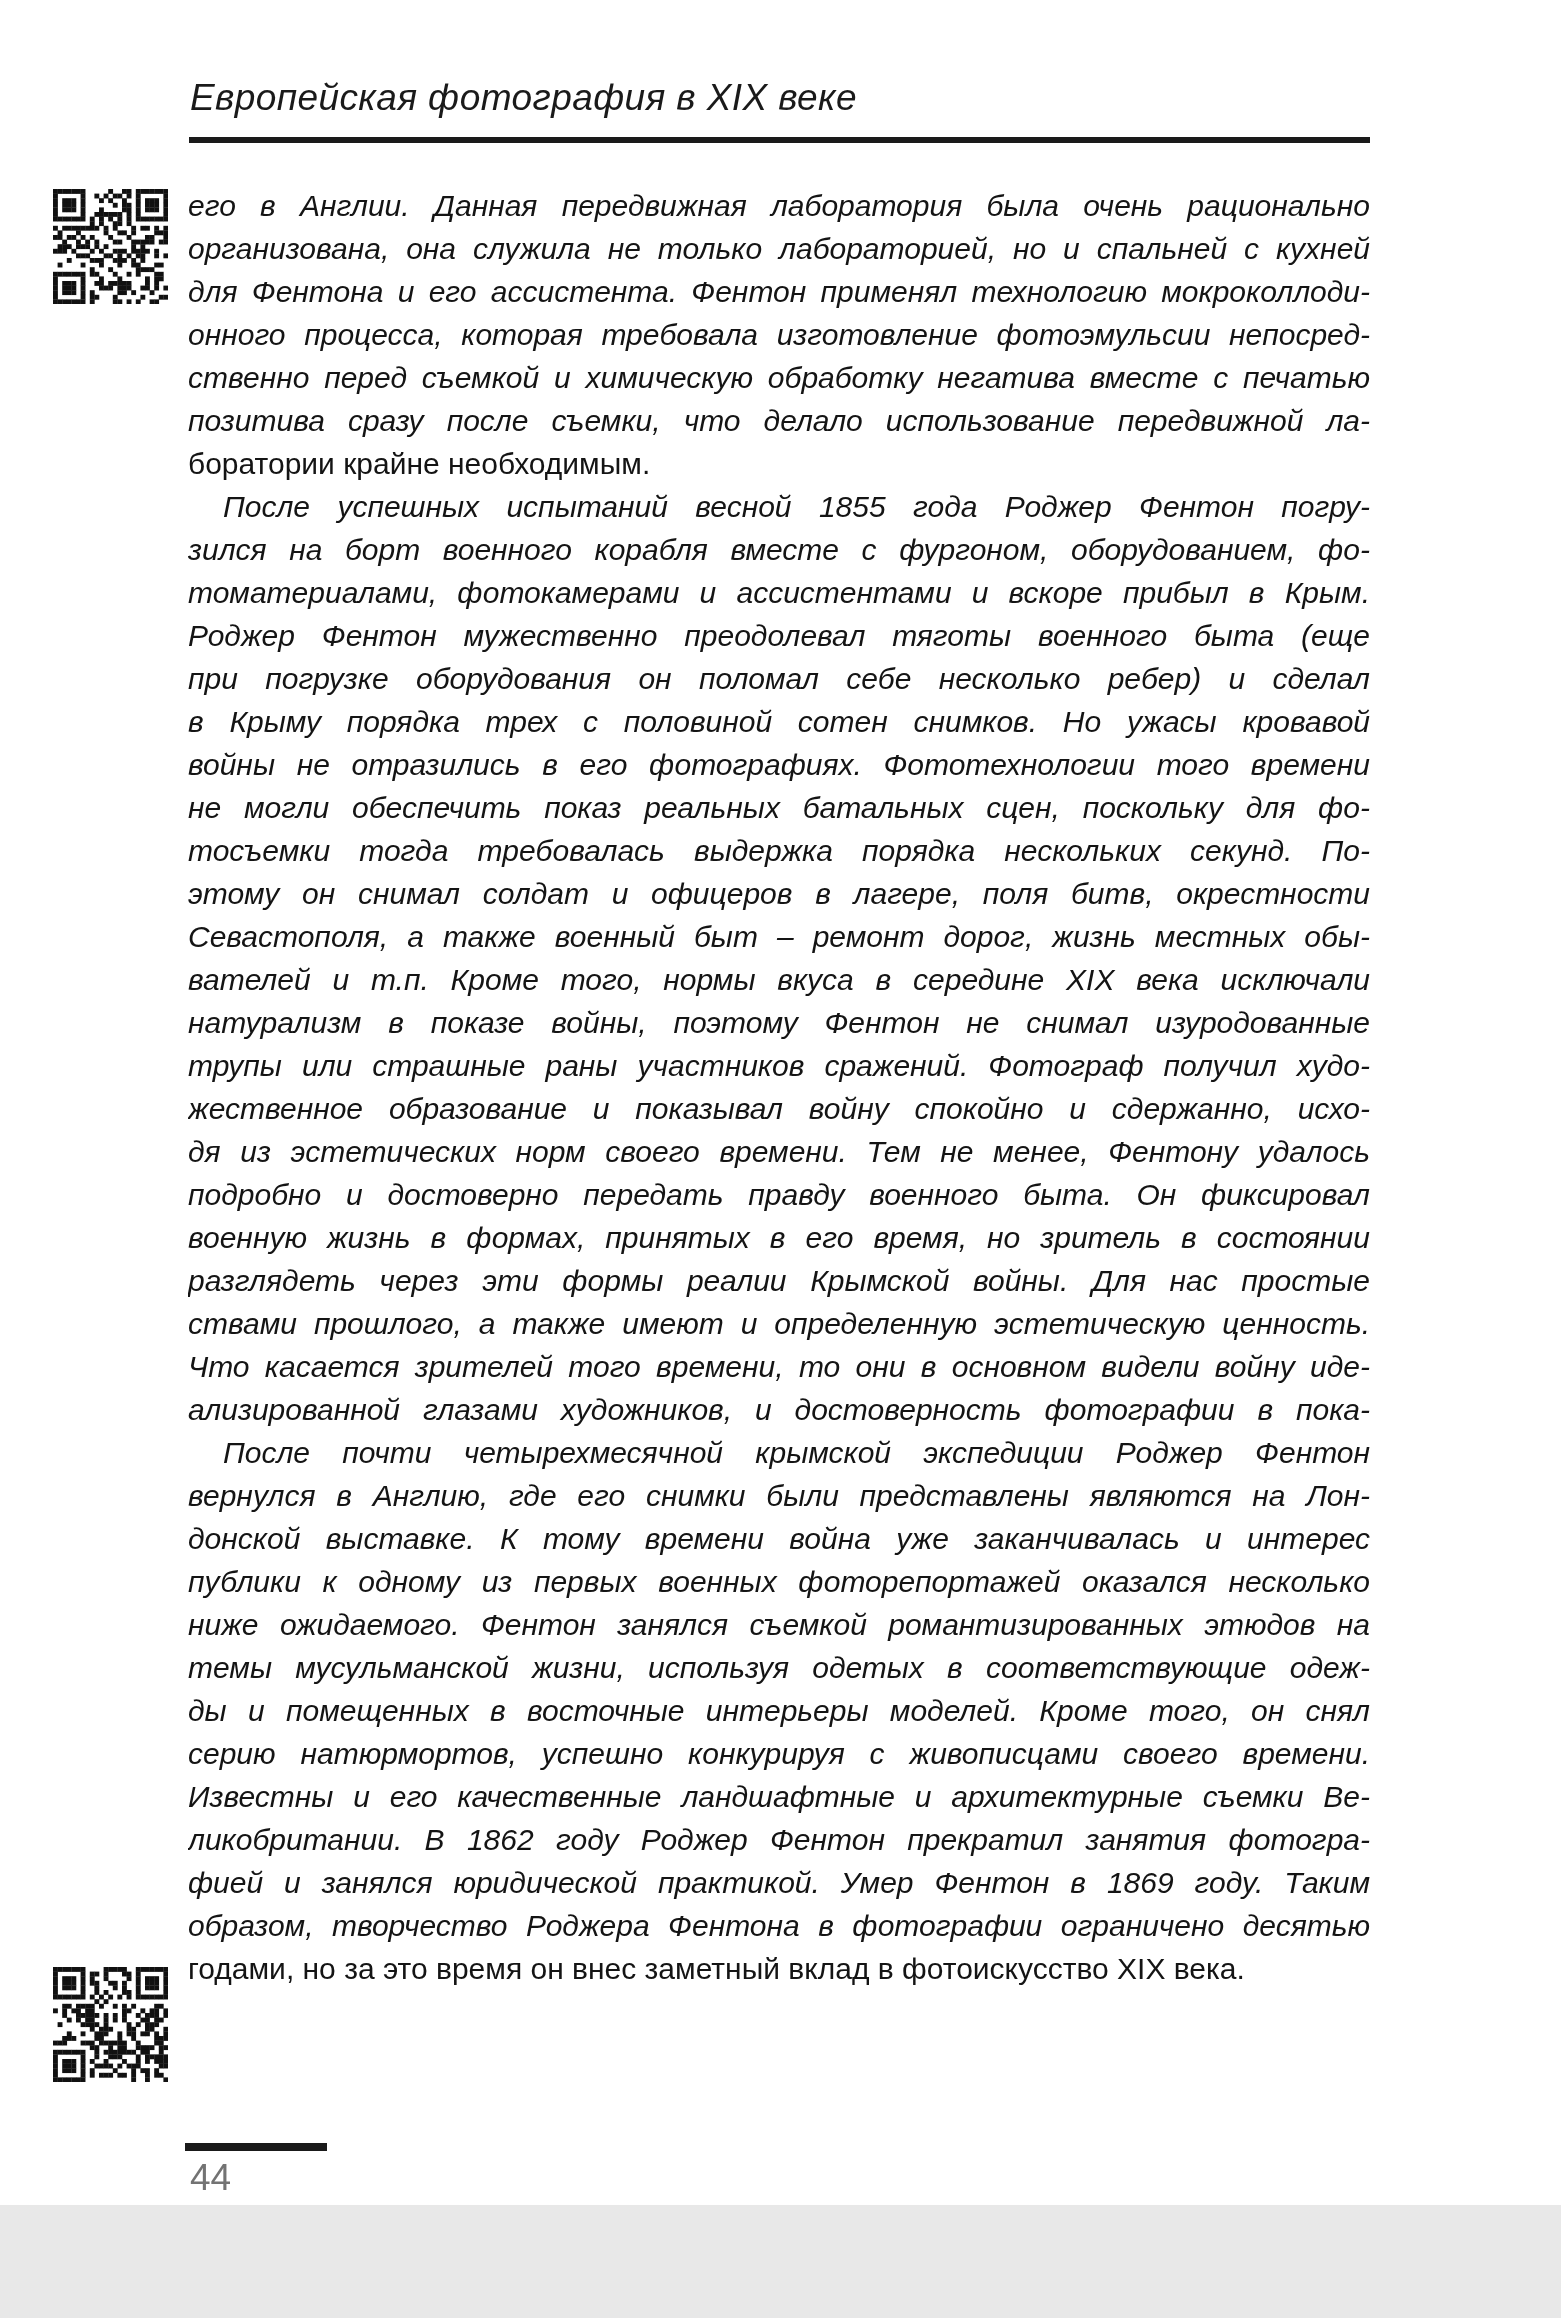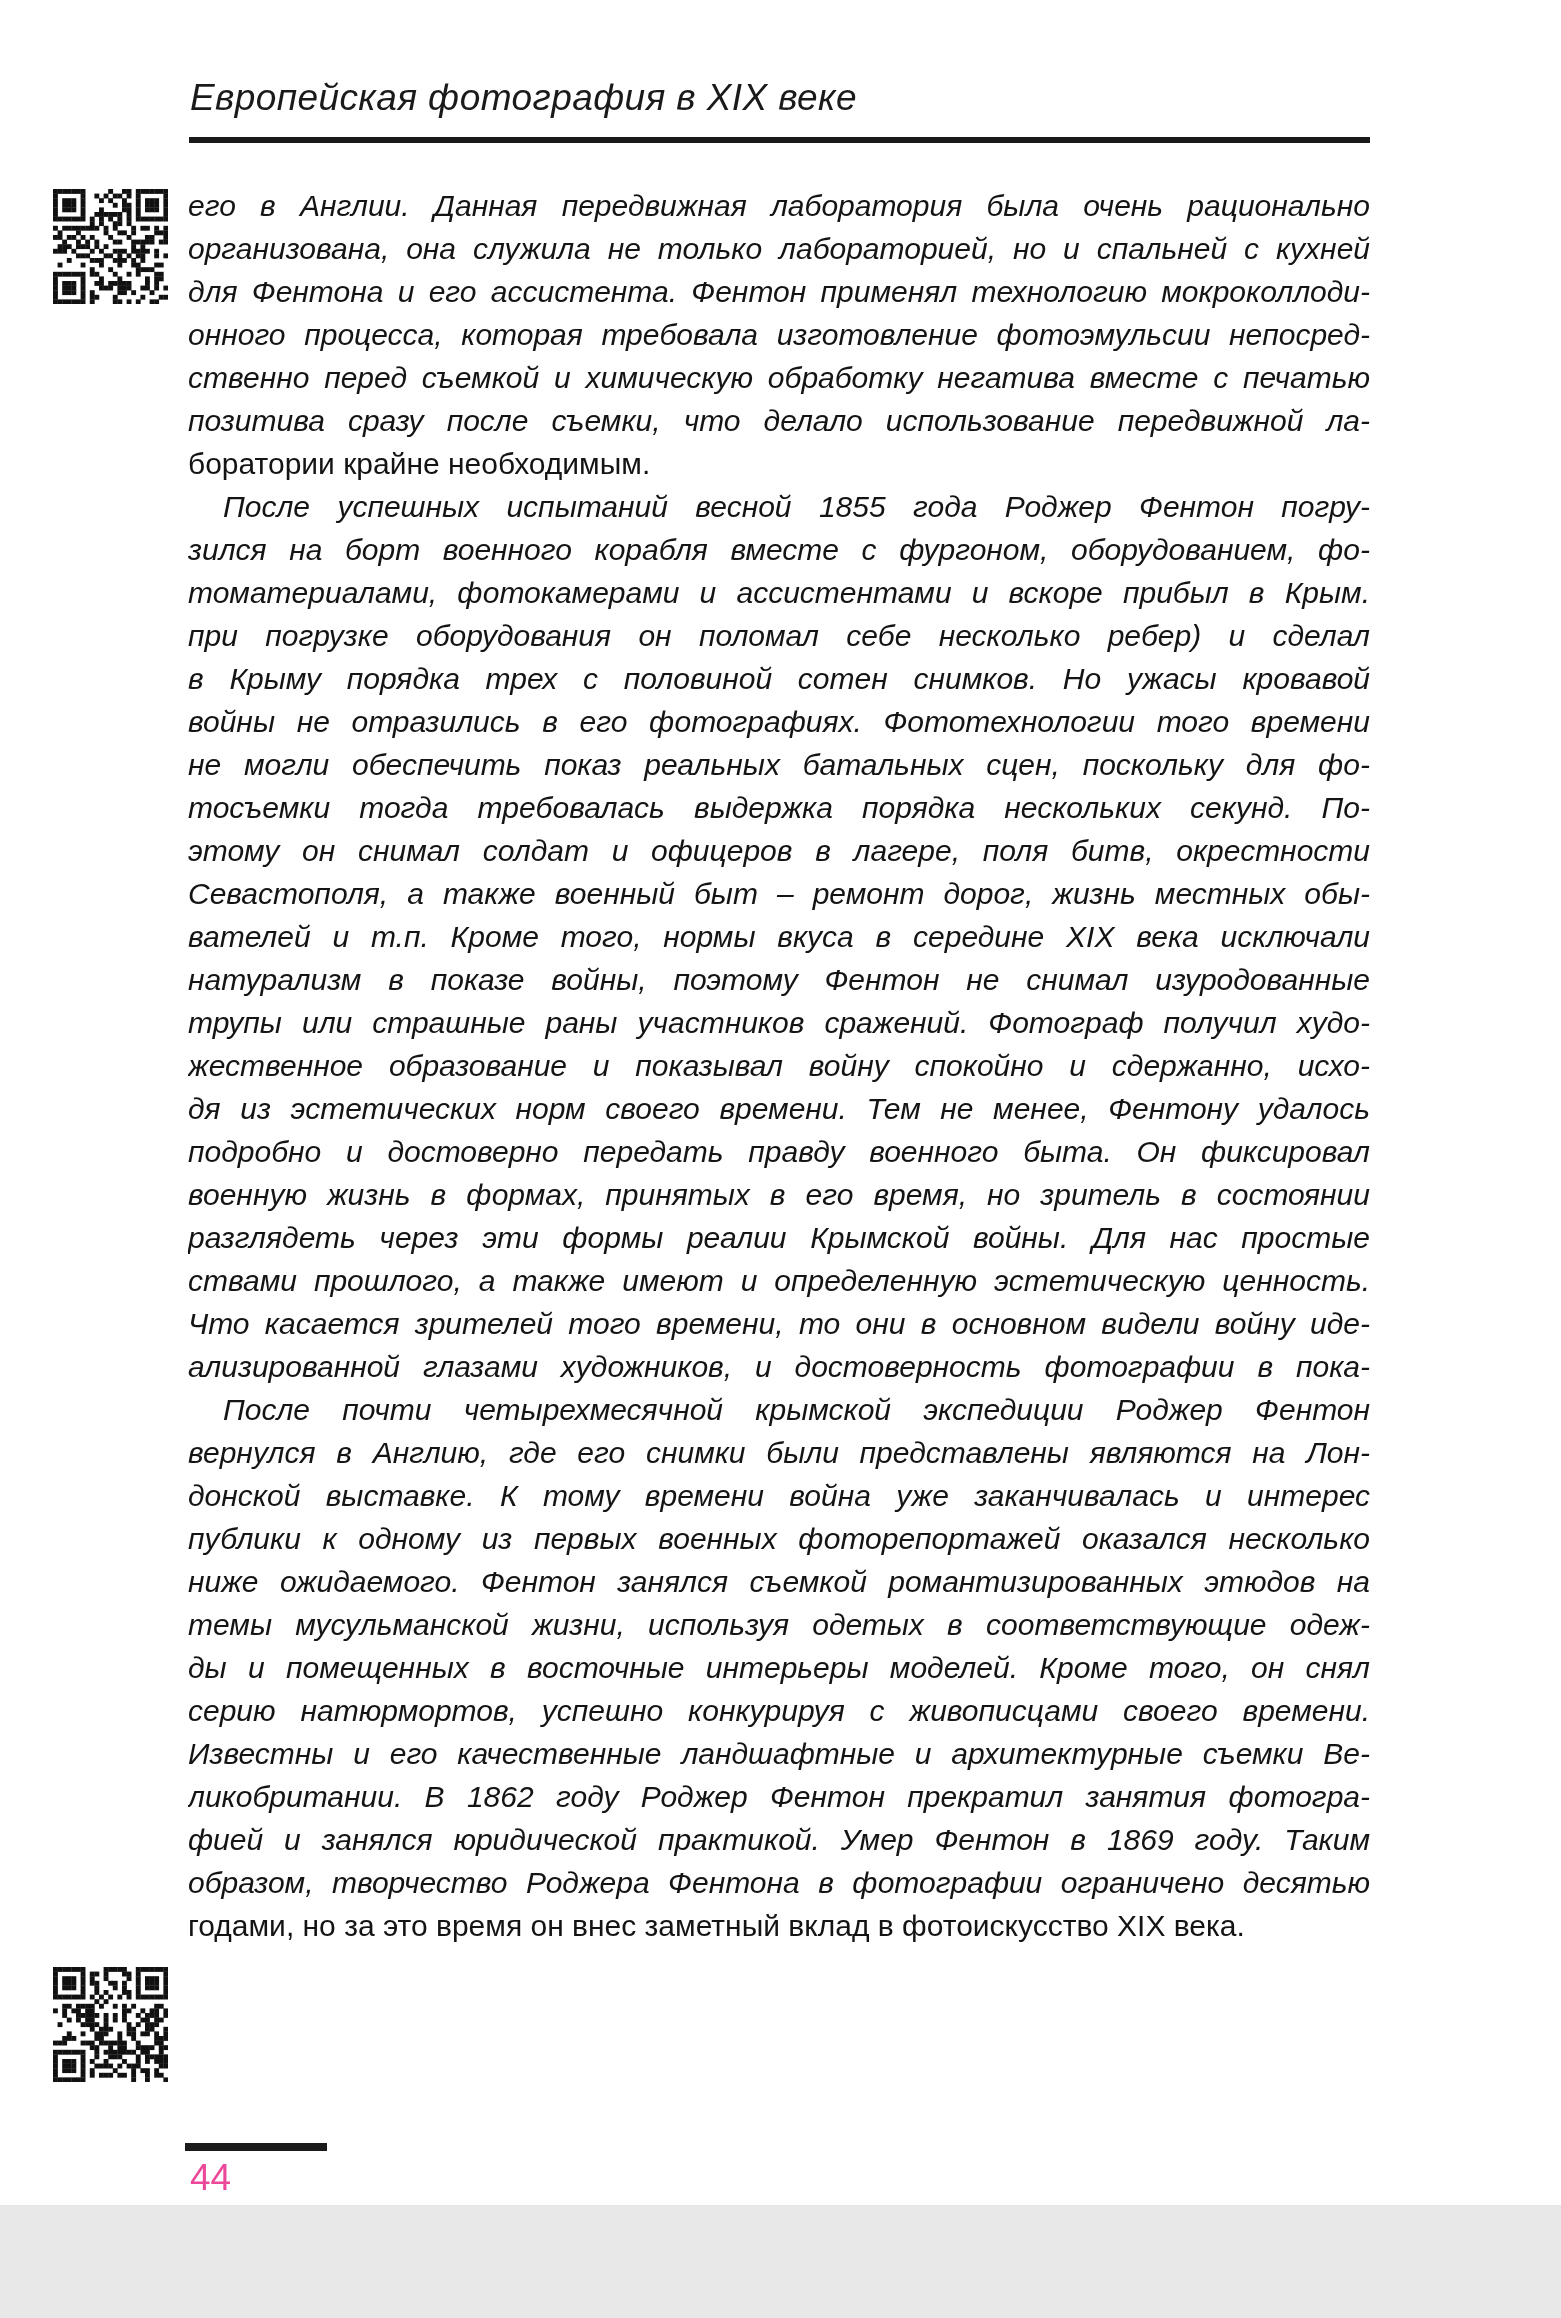--- a/index.html
+++ b/index.html
@@ -65,21 +65,21 @@
     top:2143px;
     width:142px;
     height:8px;
     background:#1a1a1a;
   }
   .page-number{
     position:absolute;
     left:190px;
     top:2157px;
     font-size:37px;
-    color:#ec4899;
+    color:#737373;
   }
 </style>
 </head>
 <body>
 
 <div class="page">
 
   <div class="running-head">
     <span>Европейская фотография в XIX веке</span>
   </div>
@@ -382,20 +382,21 @@
       <div class="line just">его в Англии. Данная передвижная лаборатория была очень рационально</div>
       <div class="line just">организована, она служила не только лабораторией, но и спальней с кухней</div>
       <div class="line just">для Фентона и его ассистента. Фентон применял технологию мокроколлоди-</div>
       <div class="line just">онного процесса, которая требовала изготовление фотоэмульсии непосред-</div>
       <div class="line just">ственно перед съемкой и химическую обработку негатива вместе с печатью</div>
       <div class="line just">позитива сразу после съемки, что делало использование передвижной ла-</div>
       <div class="line">боратории крайне необходимым.</div>
       <div class="line just indent">После успешных испытаний весной 1855 года Роджер Фентон погру-</div>
       <div class="line just">зился на борт военного корабля вместе с фургоном, оборудованием, фо-</div>
       <div class="line just">томатериалами, фотокамерами и ассистентами и вскоре прибыл в Крым.</div>
+      <div class="line just">Роджер Фентон мужественно преодолевал тяготы военного быта (еще</div>
       <div class="line just">при погрузке оборудования он поломал себе несколько ребер) и сделал</div>
       <div class="line just">в Крыму порядка трех с половиной сотен снимков. Но ужасы кровавой</div>
       <div class="line just">войны не отразились в его фотографиях. Фототехнологии того времени</div>
       <div class="line just">не могли обеспечить показ реальных батальных сцен, поскольку для фо-</div>
       <div class="line just">тосъемки тогда требовалась выдержка порядка нескольких секунд. По-</div>
       <div class="line just">этому он снимал солдат и офицеров в лагере, поля битв, окрестности</div>
       <div class="line just">Севастополя, а также военный быт – ремонт дорог, жизнь местных обы-</div>
       <div class="line just">вателей и т.п. Кроме того, нормы вкуса в середине XIX века исключали</div>
       <div class="line just">натурализм в показе войны, поэтому Фентон не снимал изуродованные</div>
       <div class="line just">трупы или страшные раны участников сражений. Фотограф получил худо-</div>

